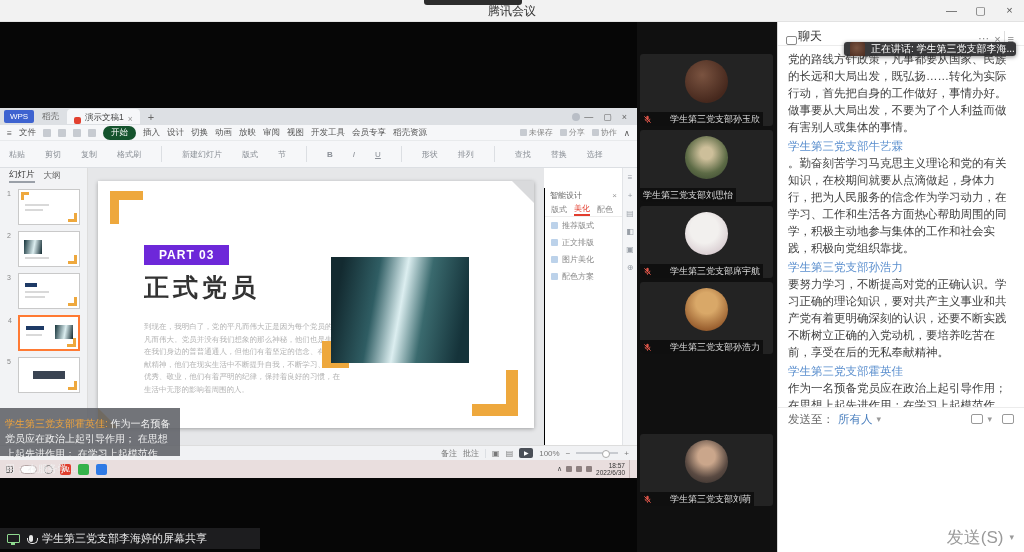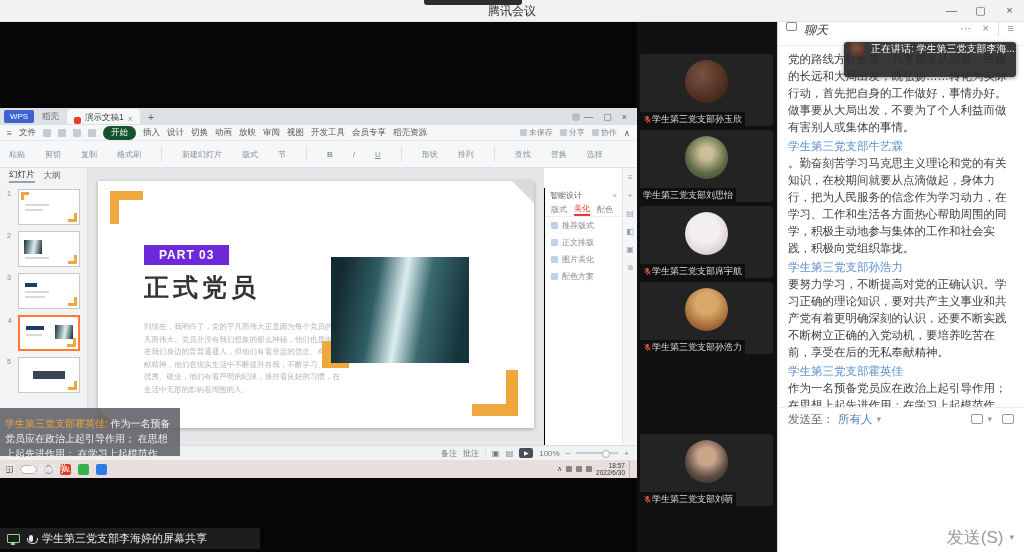--- a/index.html
+++ b/index.html
@@ -169,35 +169,35 @@
   .avatar { position:absolute; left:45px; top:6px; width:43px; height:43px;
     border-radius:50%; }
   .av0 { background:radial-gradient(circle at 40% 35%, #7a5340, #46281d 72%); }
   .av1 { background:radial-gradient(circle at 50% 40%, #cdbf9a 18%, #5d6b46 60%, #31402a); }
   .av2 { background:radial-gradient(circle at 45% 40%, #f2f0ee 40%, #ddd3d6 70%, #c0aeb4); }
   .av3 { background:radial-gradient(circle at 50% 35%, #d9a868 30%, #9a6030 75%, #6b3d1e); }
   .av4 { background:radial-gradient(circle at 50% 32%, #cfc9c4 18%, #8f8a86 58%, #4e4a48); }
   .av5 { background:radial-gradient(circle at 50% 38%, #caa68b 25%, #5a4a42 62%, #2d2826); }
   .plabel { position:absolute; left:0; bottom:0; max-width:100%; height:14px;
     background:rgba(0,0,0,.55); color:#ddd; font-size:9px; display:flex;
-    align-items:center; gap:0; padding:0 3px; white-space:nowrap; overflow:hidden; }
+    align-items:center; gap:18px; padding:0 3px; white-space:nowrap; overflow:hidden; }
 
   
   .chat { position:absolute; left:777px; top:22px; width:247px; height:530px;
     background:#fff; border-left:1px solid #d8d8d8; display:flex;
     flex-direction:column; }
   .chead { height:24px; border-bottom:1px solid #ececec; display:flex;
-    align-items:flex-start; gap:7px; padding:0 8px; font-size:12px; color:#333;font-style:italic; }
+    align-items:flex-end; gap:1px; padding:0 8px; font-size:12px; color:#333; }
   .bub { width:11px; height:9px; border:1px solid #8a8a8a; border-radius:2px; }
   .chead .ic { color:#888; font-size:11px; padding:0 2px; }
   .chead .sep { width:1px; height:14px; background:#ddd; }
   .cbody { flex:1; overflow:hidden; padding:5px 10px 0 10px; font-size:11.5px;
     line-height:17px; color:#3f3f3f; }
   .mname { color:#5b8fce; margin-top:2px; }
-  .ctoast { position:absolute; top:20px; left:66px; width:172px; height:35px;
+  .ctoast { position:absolute; top:20px; left:66px; width:172px; height:14px;
     background:rgba(42,42,44,.93); border-radius:3px; display:flex;
     align-items:flex-start; gap:6px; padding:0 6px; color:#fff; font-size:10px;
     box-shadow:0 1px 4px rgba(0,0,0,.45); white-space:nowrap; overflow:hidden;
     z-index:5; }
   .tava { width:15px; height:15px; border-radius:2px; flex:none;
     background:radial-gradient(circle at 45% 40%, #7a5340, #46281d); }
   .csend { border-top:1px solid #ececec; }
   .sendto { height:22px; display:flex; align-items:center; gap:4px;
     padding:0 10px; font-size:11.5px; color:#666; }
   .sendto .who { color:#4a7fbe; }

